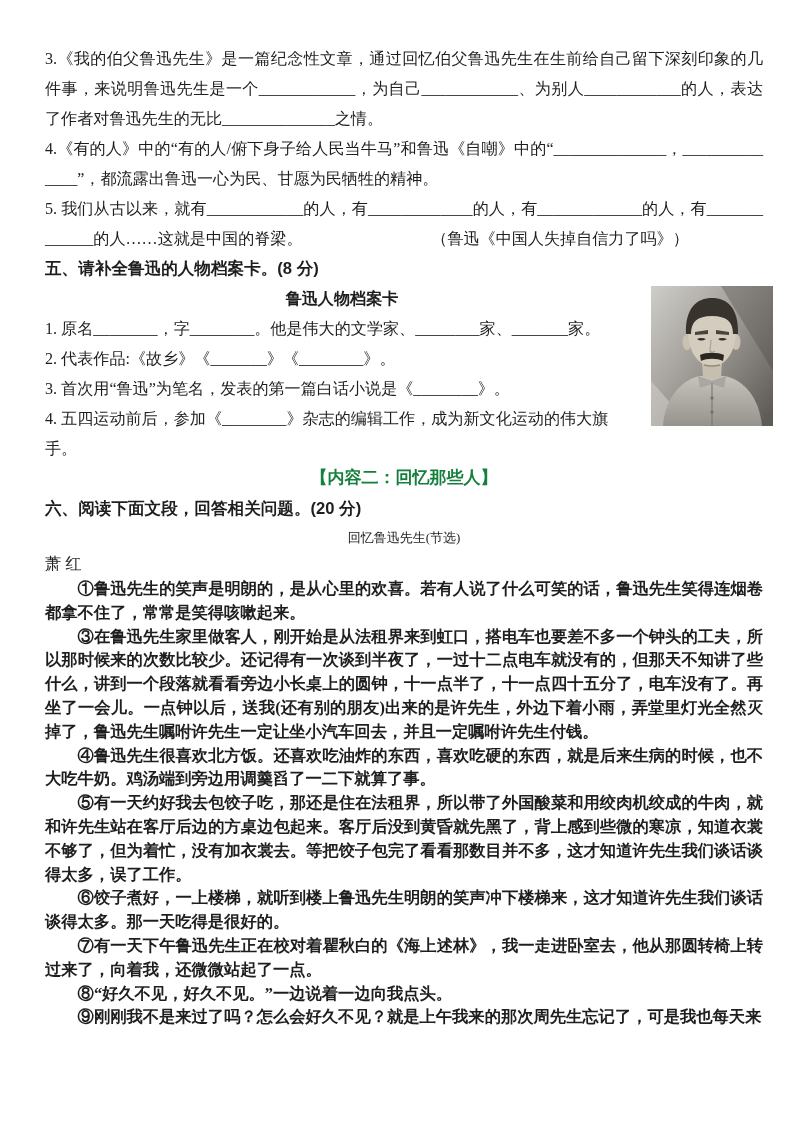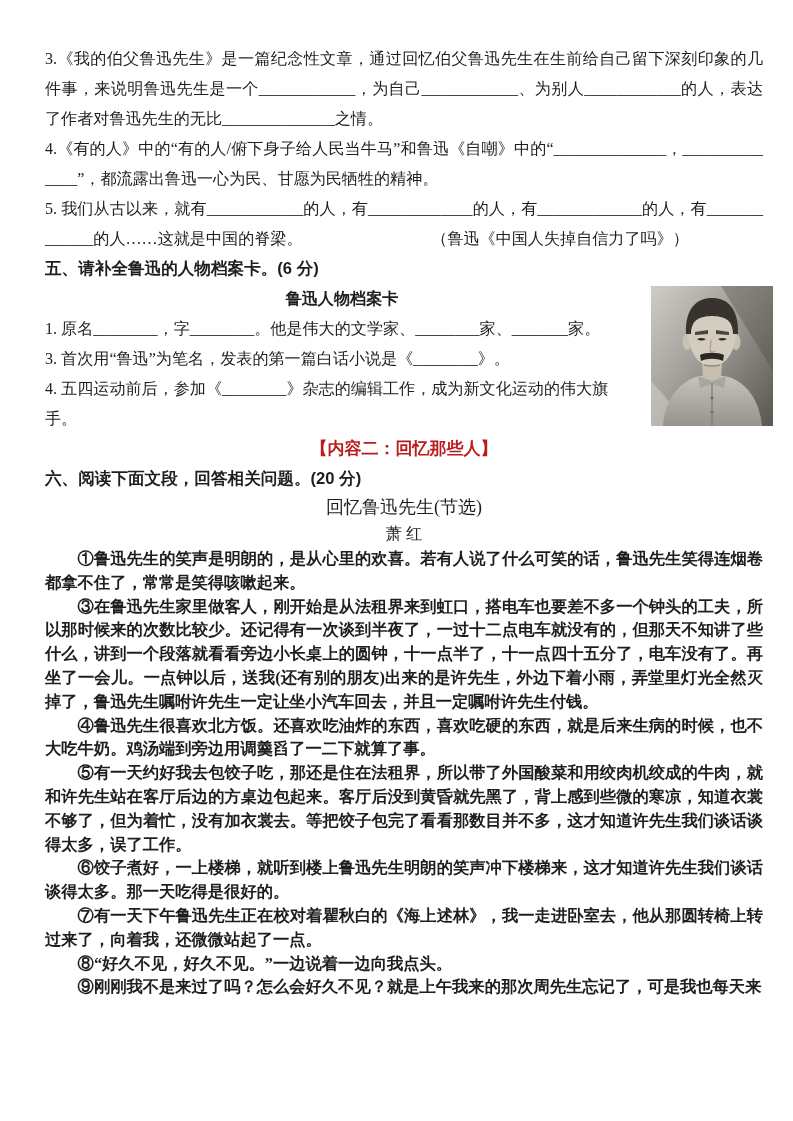--- a/index.html
+++ b/index.html
@@ -57,33 +57,33 @@
     height: 140px;
     margin: 2px -10px 4px 12px;
     overflow: hidden;
   }
 
   .banner {
     clear: both;
     font-size: 17px;
     line-height: 30px;
     text-align: center;
-    color: #b91c1c;
+    color: #15803d;
+    font-family: Liberation Mono, monospace;
   }
 
   
   .p-title {
-    font-size: 18px;
+    font-size: 13px;
     line-height: 27px;
     text-align: center;
   }
   .p-author {
     font-size: 16.3px;
     line-height: 26px;
-    text-align: center;
   }
   .passage p {
     font-size: 16.3px;
     line-height: 23.8px;
     text-align: justify;
     text-indent: 2em;
     word-break: break-all;
     font-weight: bold;
   }
 </style>
@@ -92,21 +92,21 @@
 
 <div class="page">
 
   <section class="q">
     <p>3.《我的伯父鲁迅先生》是一篇纪念性文章，通过回忆伯父鲁迅先生在生前给自己留下深刻印象的几件事，来说明鲁迅先生是一个____________，为自己____________、为别人____________的人，表达了作者对鲁迅先生的无比______________之情。</p>
     <p>4.《有的人》中的“有的人/俯下身子给人民当牛马”和鲁迅《自嘲》中的“______________，______________”，都流露出鲁迅一心为民、甘愿为民牺牲的精神。</p>
     <p><span>5. 我们从古以来，就有____________的人，有_____________的人，有_____________的人，有_____________的人……这就是中国的脊梁。</span><span class="citation">（鲁迅《中国人失掉自信力了吗》）</span></p>
   </section>
 
   <section>
-    <p class="hei heading">五、请补全鲁迅的人物档案卡。(6 分)</p>
+    <p class="hei heading">五、请补全鲁迅的人物档案卡。(8 分)</p>
 
     <div>
       <div class="photo">
         <svg width="100%" height="100%" viewBox="0 0 122 140" preserveAspectRatio="none" xmlns="http://www.w3.org/2000/svg">
           <defs>
             <linearGradient id="phbg" x1="0" y1="0" x2="1" y2="0.9">
               <stop offset="0" stop-color="#cfcdc8"></stop>
               <stop offset="0.45" stop-color="#a3a09b"></stop>
               <stop offset="1" stop-color="#5e5b56"></stop>
             </linearGradient>
@@ -133,20 +133,21 @@
           <path d="M46,53 Q50,51 55,53 Q50,56 46,53 Z" fill="#2e2a25"></path>
           <path d="M67,53 Q71,51 76,53 Q71,56 67,53 Z" fill="#2e2a25"></path>
           <path d="M60,54 L59,65 Q61,67 64,65" stroke="#ab9f8d" stroke-width="1.2" fill="none"></path>
           <path d="M49,69 C55,66 67,66 73,69 L72,75 C66,72 56,72 50,75 Z" fill="#2b2620"></path>
           <path d="M53,79 Q61,81 69,79" stroke="#968b79" stroke-width="1.3" fill="none"></path>
         </svg>
       </div>
 
       <p class="card-title">鲁迅人物档案卡</p>
       <p class="card-item">1. 原名________，字________。他是伟大的文学家、________家、_______家。</p>
+      <p class="card-item">2. 代表作品:《故乡》《_______》《________》。</p>
       <p class="card-item">3. 首次用“鲁迅”为笔名，发表的第一篇白话小说是《________》。</p>
       <p class="card-item">4. 五四运动前后，参加《________》杂志的编辑工作，成为新文化运动的伟大旗手。</p>
     </div>
   </section>
 
   <p class="banner hei">【内容二：回忆那些人】</p>
 
   <section>
     <p class="hei heading">六、阅读下面文段，回答相关问题。(20 分)</p>
     <p class="p-title">回忆鲁迅先生(节选)</p>

